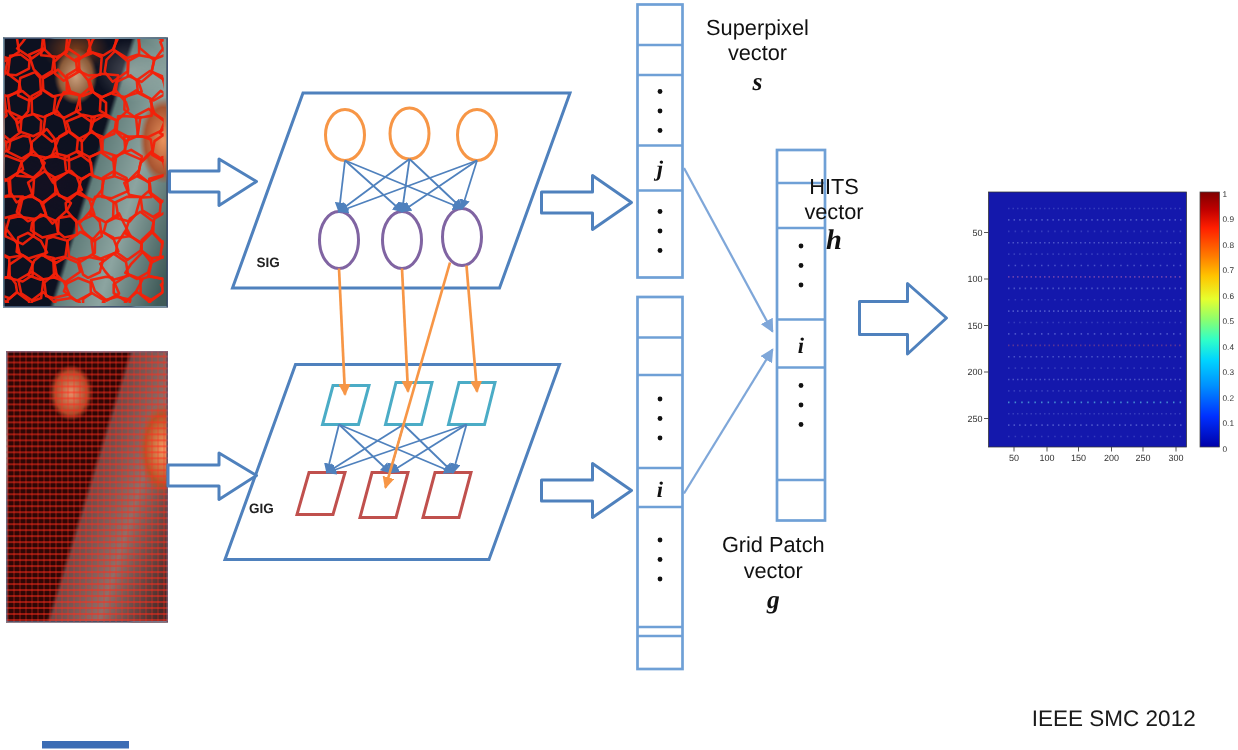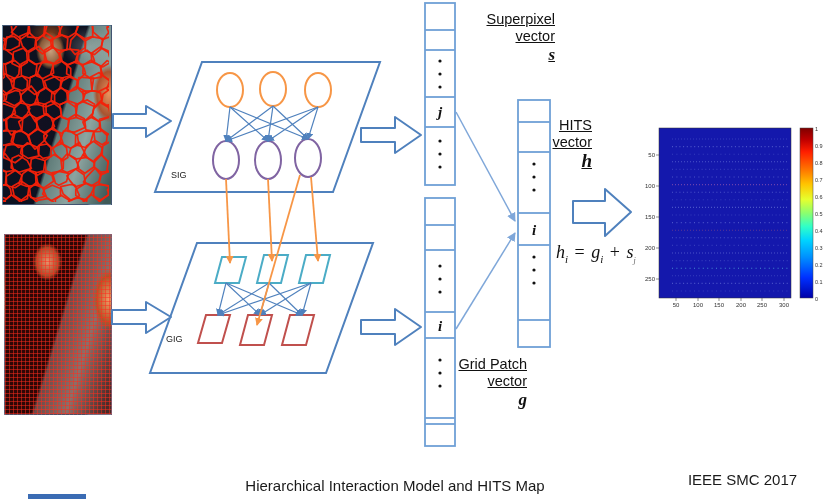--- a/index.html
+++ b/index.html
@@ -17,23 +17,23 @@
       #0d1120;}
   #photo2{left:4px;top:234px;width:106px;height:179px;
     background:
       repeating-linear-gradient(0deg, rgba(255,45,28,.5) 0 1px, transparent 1px 4px),
       repeating-linear-gradient(90deg, rgba(255,45,28,.5) 0 1px, transparent 1px 4px),
       radial-gradient(ellipse 20px 26px at 40% 15%, #e8906a 0%, #a84a2a 55%, transparent 72%),
       radial-gradient(ellipse 22px 42px at 98% 36%, #f09a64 0%, #b05428 55%, transparent 72%),
       linear-gradient(107deg, transparent 50%, #6e4a48 52%, #8e6e68 72%, #4a2a28 96%),
       #2e0706;}
   svg#diag{position:absolute;left:0;top:0;pointer-events:none;}
-  .lbl{position:absolute;text-align:right;line-height:17px;font-size:14.5px;color:#111;text-decoration:underline;}
+  .lbl{position:absolute;text-align:center;line-height:17px;font-size:14.5px;color:#111;}
   .mathsym{font-family:"Liberation Serif",serif;font-style:italic;font-weight:bold;font-size:17px;line-height:19px;}
-  .tag{position:absolute;font-size:9px;font-weight:normal;color:#222;letter-spacing:0;}
+  .tag{position:absolute;font-size:9px;font-weight:bold;color:#222;letter-spacing:0;}
   .equation{position:absolute;left:556px;top:242px;font-family:"Liberation Serif",serif;
             font-style:italic;font-size:18px;color:#111;white-space:nowrap;}
   .equation sub{font-size:11px;}
   .equation .tinysub{font-size:8px;opacity:.7;}
   .equation .op{font-style:normal;padding:0 2px;}
   .caption{position:absolute;font-size:15px;color:#1a1a1a;text-align:center;}
   .celltext{font-family:"Liberation Serif",serif;font-style:italic;font-weight:bold;font-size:15px;fill:#111;}
   .tick{font-family:"Liberation Sans",sans-serif;font-size:6px;fill:#333;}
   .cbtick{font-family:"Liberation Sans",sans-serif;font-size:5.5px;fill:#333;}
 </style>
@@ -385,30 +385,22 @@
   <div class="lbl" style="left:455px;top:11px;width:100px;">
     <div>Superpixel</div>
     <div>vector</div>
     <div class="mathsym">s</div>
   </div>
   <div class="lbl" style="left:520px;top:117px;width:72px;">
     <div>HITS</div>
     <div>vector</div>
     <div class="mathsym" style="font-size:19px;">h</div>
   </div>
-  <div class="lbl" style="left:432px;top:356px;width:95px;">
+  <div class="lbl" style="left:468px;top:356px;width:95px;">
     <div>Grid Patch</div>
     <div>vector</div>
     <div class="mathsym">g</div>
   </div>
 
-  <div class="equation">
-    <span>h</span><sub>i</sub>
-    <span class="op">=</span>
-    <span>g</span><sub>i</sub>
-    <span class="op">+</span>
-    <span>s</span><sub class="tinysub">j</sub>
-  </div>
-
-  <div class="caption" style="left:230px;top:477px;width:330px;">Hierarchical Interaction Model and HITS Map</div>
-  <div class="caption" style="left:660px;top:471px;width:165px;">IEEE SMC 2017</div>
+
+  <div class="caption" style="left:660px;top:471px;width:165px;">IEEE SMC 2012</div>
 
 </div>
 
 </body></html>

